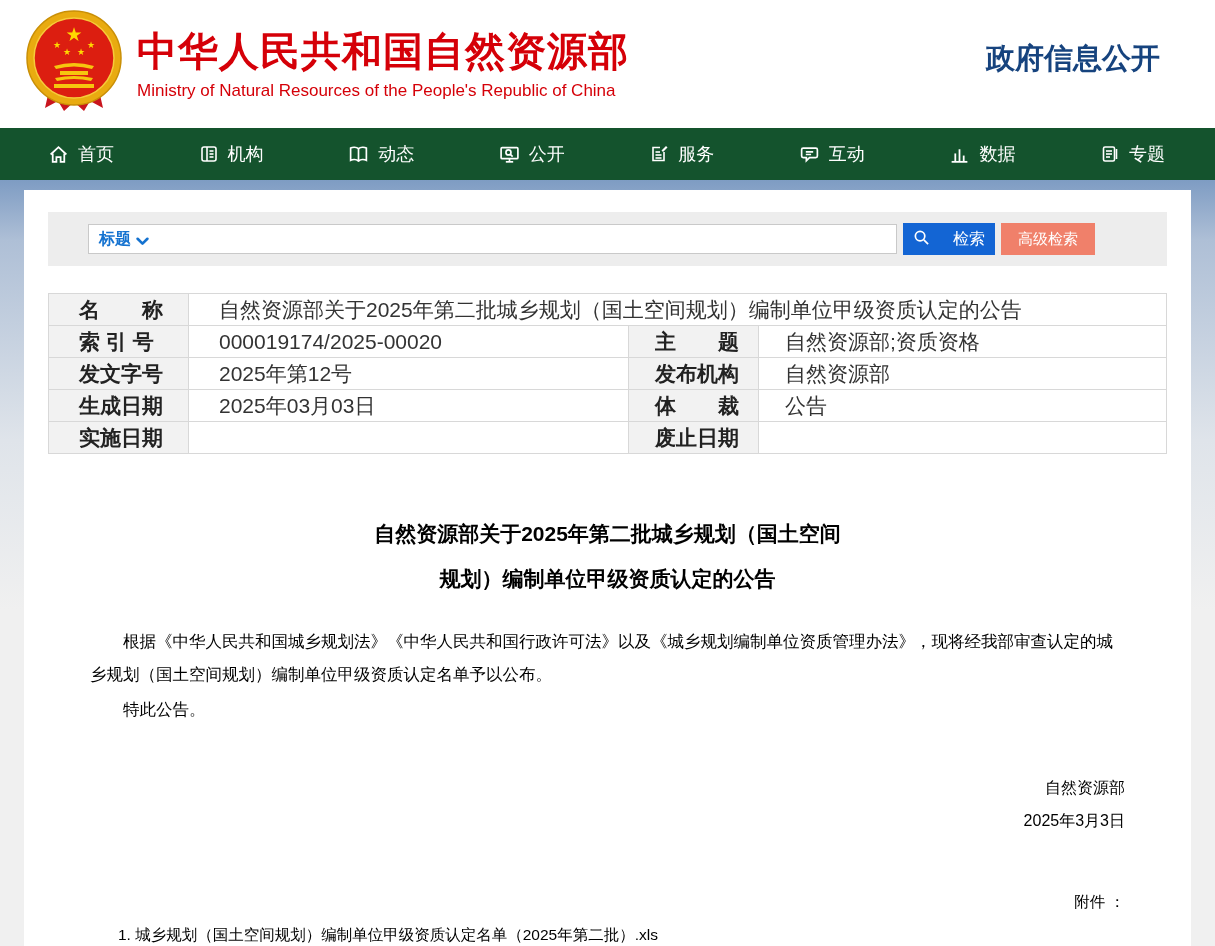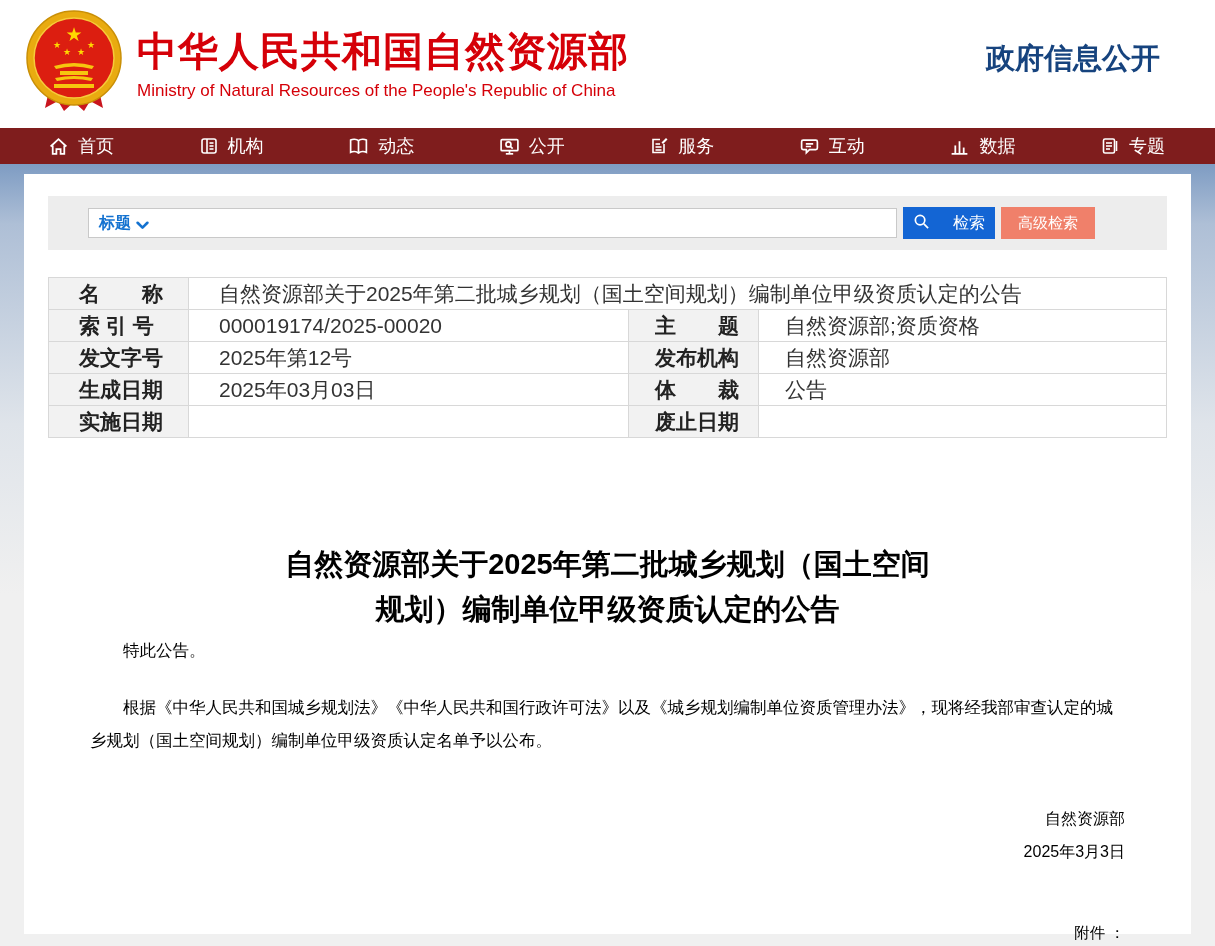--- a/index.html
+++ b/index.html
@@ -25,21 +25,21 @@
   }
   .site-subtitle { color: #d50008; font-size: 17px; margin-top: 6px; white-space: nowrap; }
   .header-spacer { flex: 1; }
   .section-title {
     color: #16437e; font-size: 29px; font-weight: bold; white-space: nowrap;
     margin-top: -10px;
   }
 
   
   .main-nav {
-    height: 36px; background: #7f1d1d;
+    height: 52px; background: #14532d;
     display: flex; align-items: center; justify-content: space-between;
     padding: 0 50px 0 48px;
   }
   .nav-item {
     display: flex; align-items: center; gap: 9px;
     color: #ffffff; font-size: 18px; cursor: pointer; white-space: nowrap;
   }
   .nav-item svg { display: block; }
 
   
@@ -81,22 +81,22 @@
     border: 1px solid #d8d8d8; height: 32px; font-size: 21px; color: #333;
     padding: 0 8px 0 30px; vertical-align: middle; overflow: hidden; white-space: nowrap;
   }
   .meta-table td.lbl { background: #f2f2f2; font-weight: bold; color: #222; }
   .meta-table td.lbl2, .meta-table td.val2 { padding-left: 26px; }
   .col-l1 { width: 140px; } .col-v1 { width: 440px; } .col-l2 { width: 130px; }
 
   
   .article { padding: 0 42px; color: #000; }
   .article-title {
-    margin-top: 104px; text-align: center;
-    font-size: 29px; font-weight: bold; line-height: 45px;
+    margin-top: 57px; text-align: center;
+    font-size: 21px; font-weight: bold; line-height: 45px;
   }
   .para { margin-top: 24px; font-size: 16.5px; line-height: 33px; text-indent: 2em; }
   .para-2 { margin-top: 2px; }
   .signature { margin-top: 45px; text-align: right; font-size: 16px; line-height: 33px; padding-right: 0px; }
   .attachments { margin-top: 55px; font-size: 15.5px; }
   .attach-label { margin-left: 2px; text-align: right; }
   .attach-item { margin-left: 28px; margin-top: 13px; line-height: 18px; cursor: pointer; color: #000; }
 </style>
 </head>
 <body>
@@ -285,22 +285,22 @@
         <td class="val2"></td>
       </tr>
     </tbody>
       </table>
 
     <article class="article">
       <h1 class="article-title">
         <div>自然资源部关于2025年第二批城乡规划（国土空间</div>
         <div>规划）编制单位甲级资质认定的公告</div>
       </h1>
+      <p class="para">根据《中华人民共和国城乡规划法》《中华人民共和国行政许可法》以及《城乡规划编制单位资质管理办法》，现将经我部审查认定的城乡规划（国土空间规划）编制单位甲级资质认定名单予以公布。</p>
       <p class="para para-2">特此公告。</p>
-      <p class="para">根据《中华人民共和国城乡规划法》《中华人民共和国行政许可法》以及《城乡规划编制单位资质管理办法》，现将经我部审查认定的城乡规划（国土空间规划）编制单位甲级资质认定名单予以公布。</p>
 
       <div class="signature">
         <div>自然资源部</div>
         <div>2025年3月3日</div>
       </div>
 
       <div class="attachments">
         <div class="attach-label">附件 ：</div>
         <div class="attach-item">1. 城乡规划（国土空间规划）编制单位甲级资质认定名单（2025年第二批）.xls</div>
 

